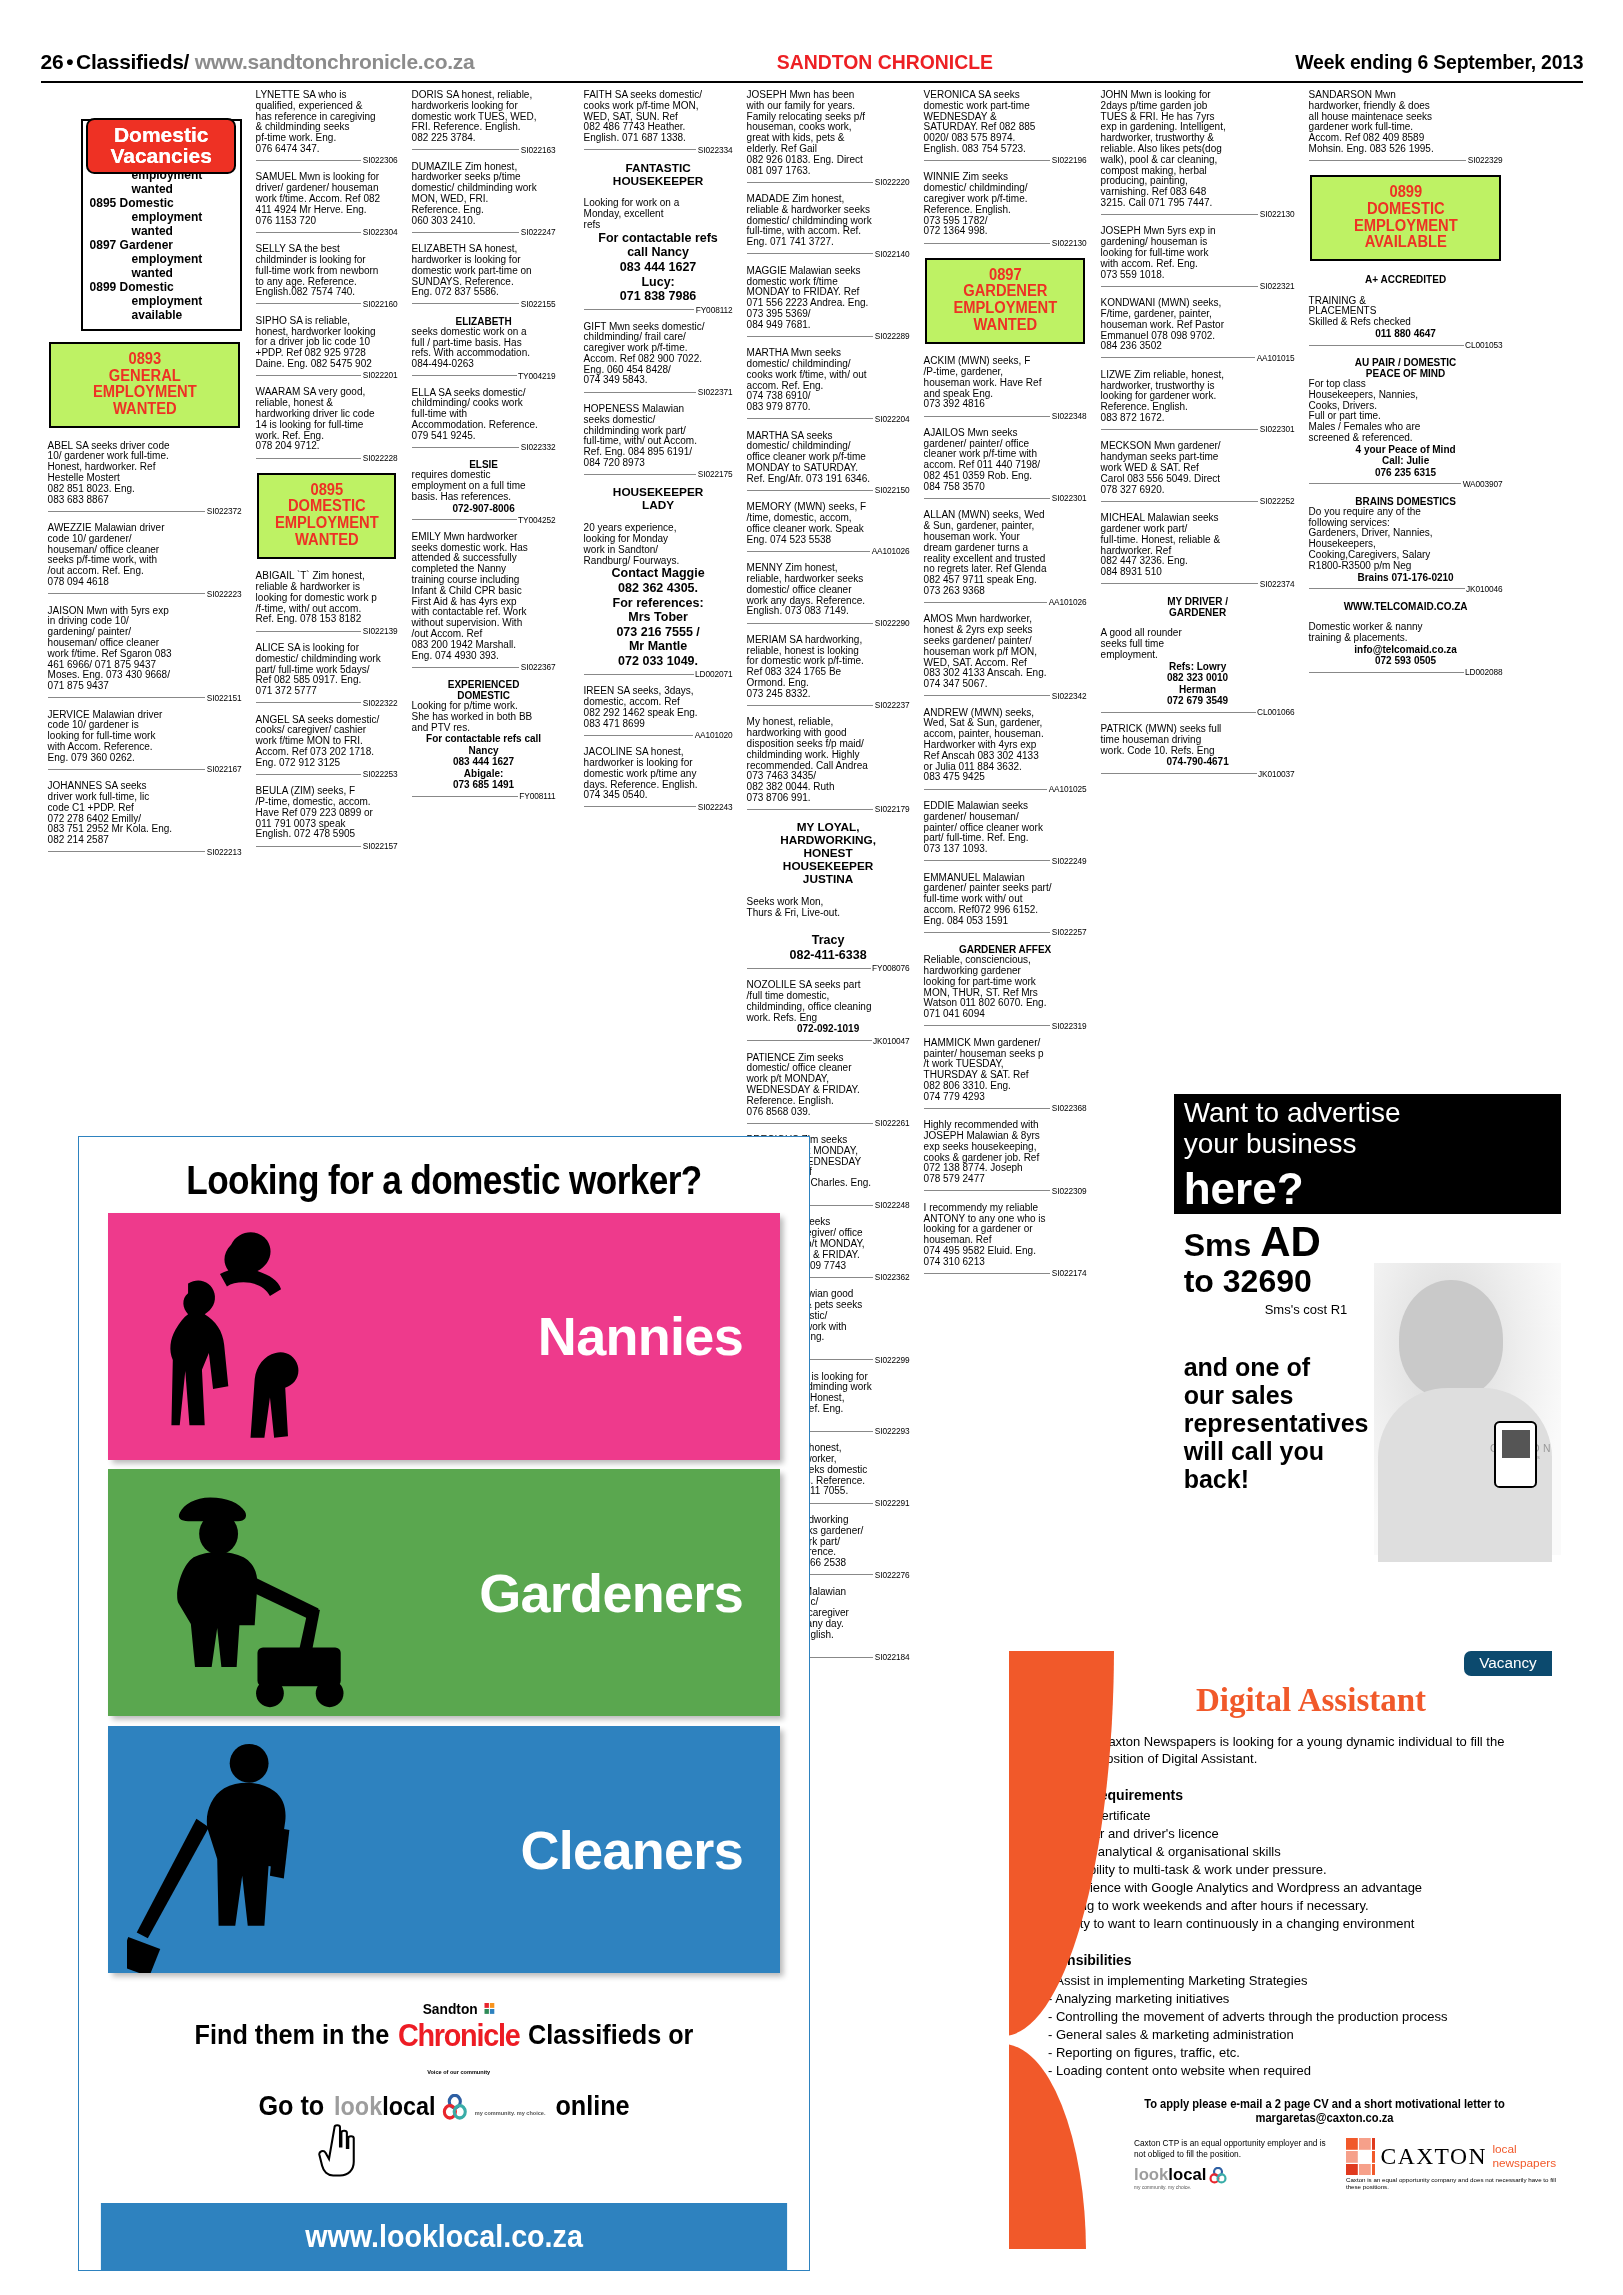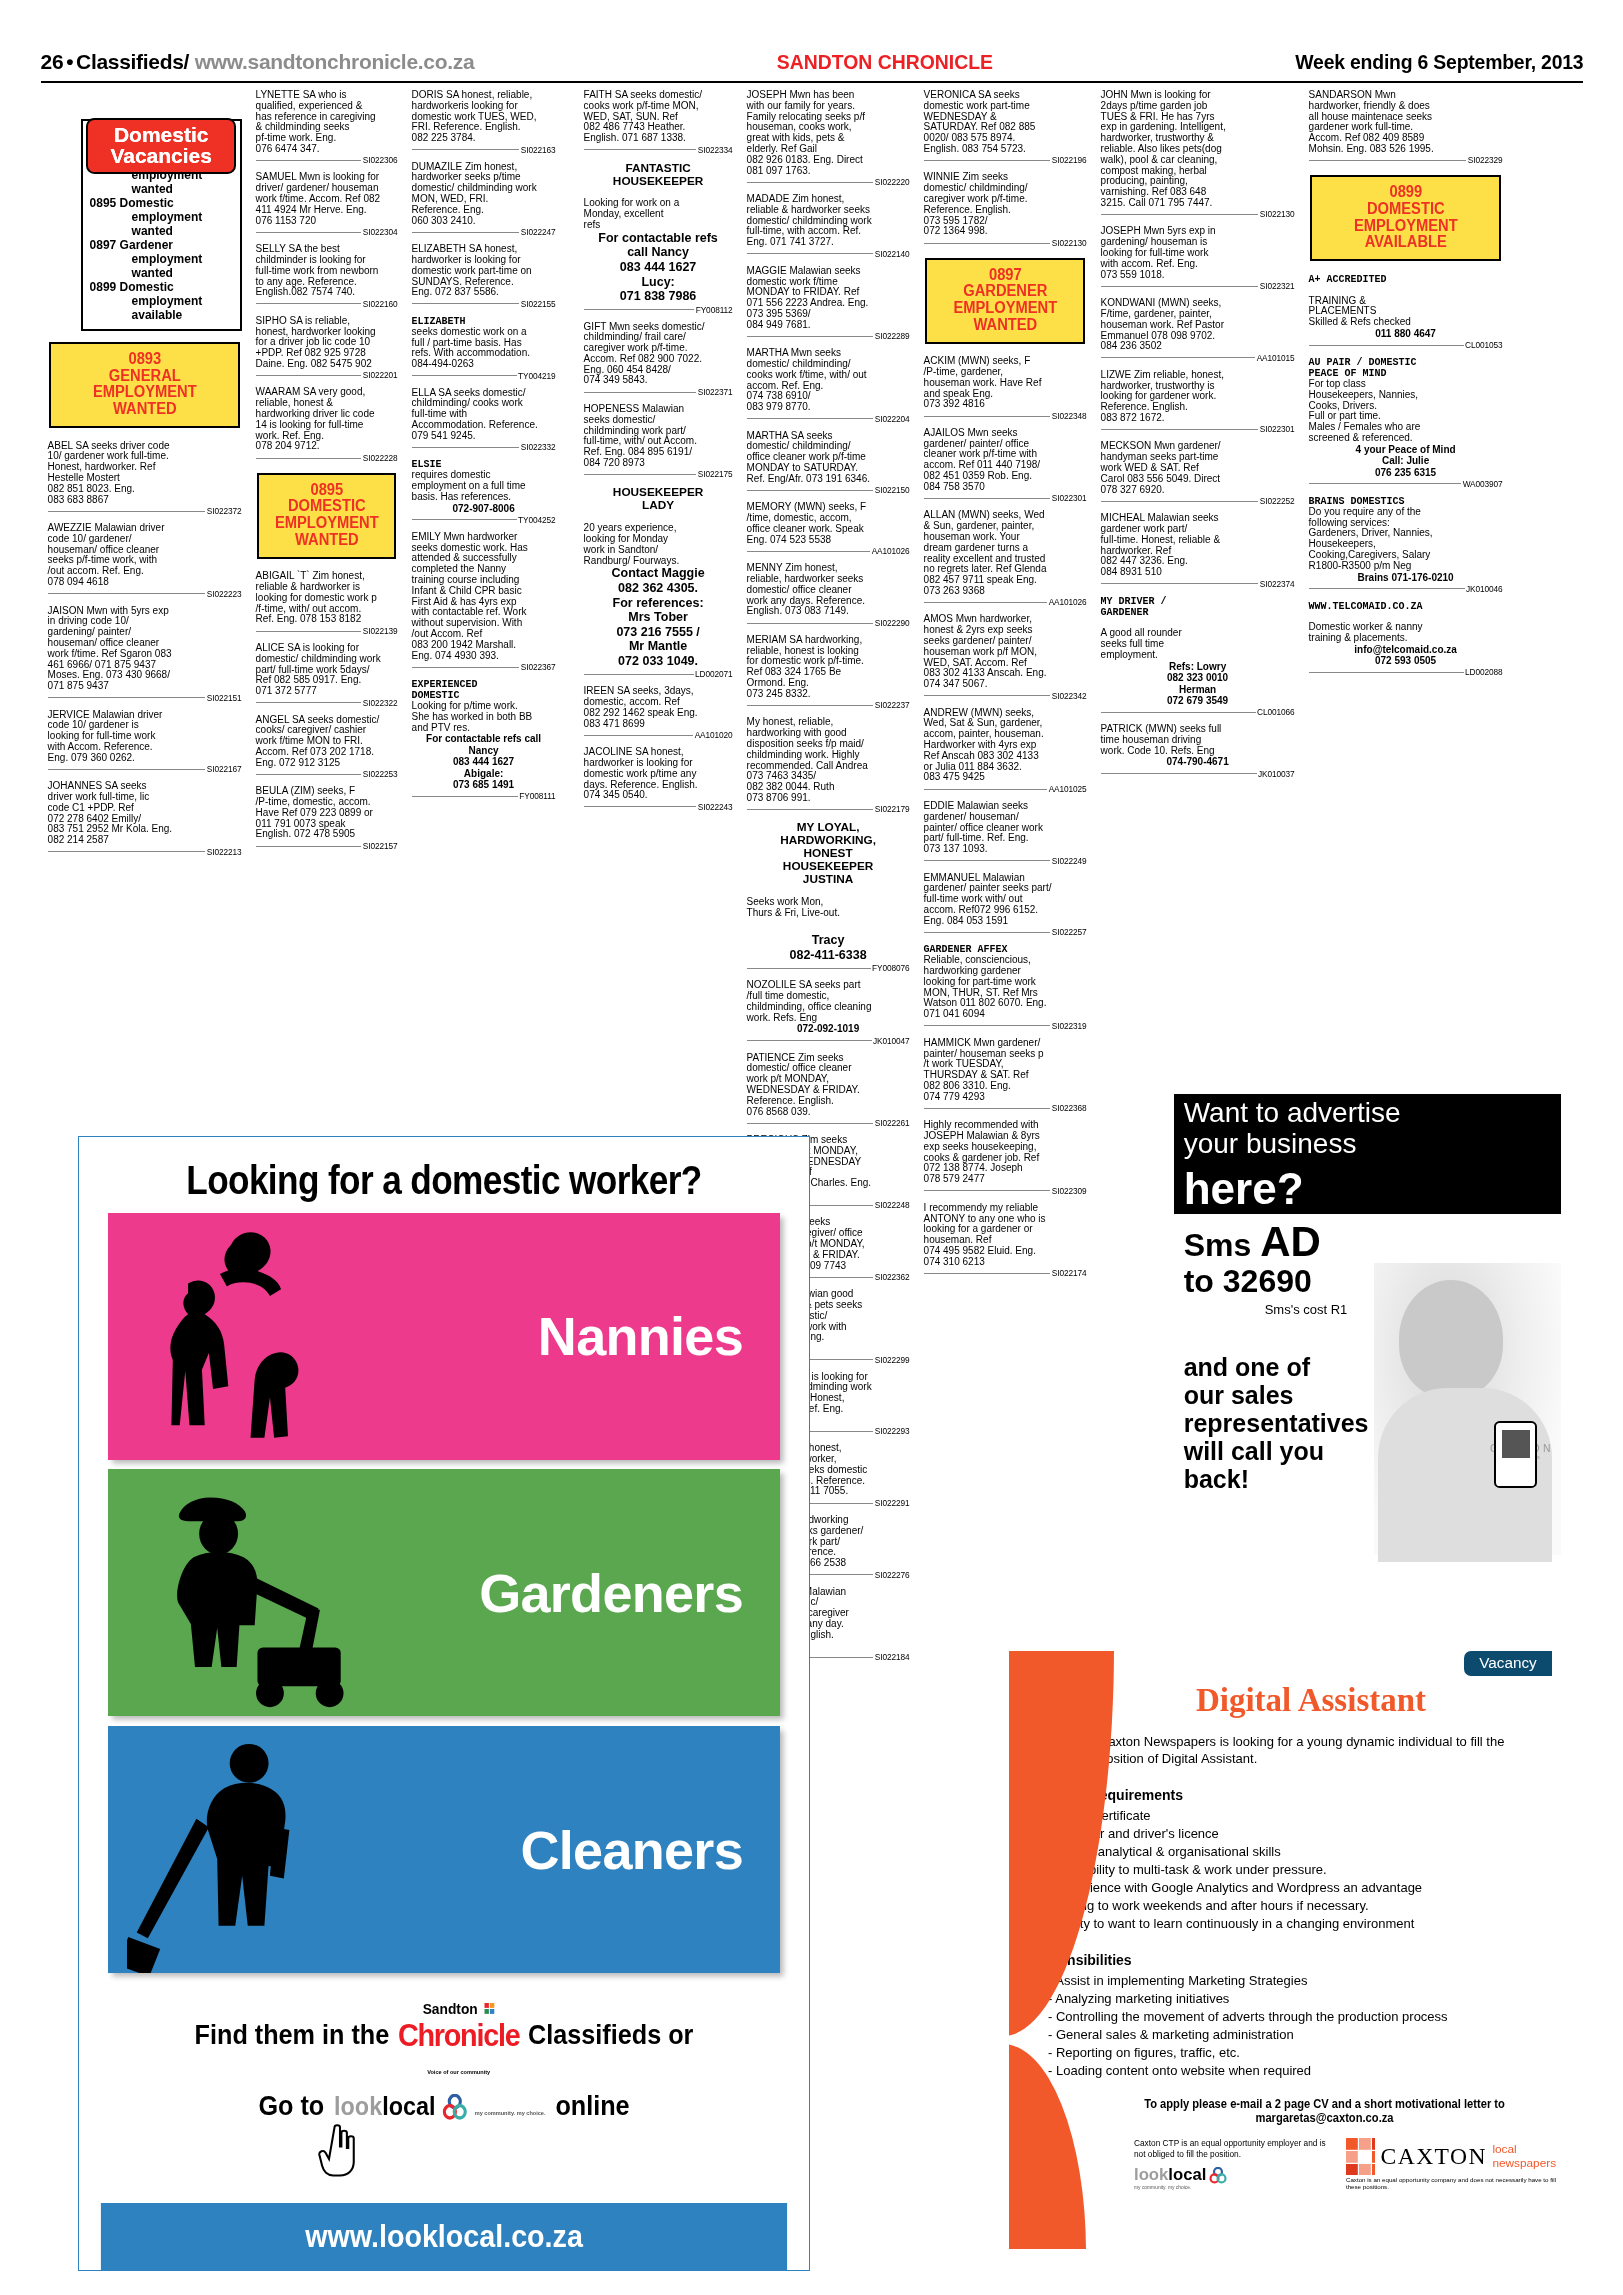--- a/index.html
+++ b/index.html
@@ -39,41 +39,40 @@
   .col.c3 { width: 158px; }
   .col.c4 { width: 163px; margin-left: 14px; }
   .col.c5 { width: 177px; }
   .col.c6 { width: 177px; }
   .col.c7 { width: 208px; }
 
   
   .ad { margin-bottom: 2.8px; }
   .ad .body { font-size:10px; line-height:10.8px; white-space:pre-line; }
   .ad .hd {
-    font-weight:bold; text-align:left; font-size:10px; line-height:11px;
+    font-weight:bold; text-align:center; font-size:10px; line-height:11px;
     white-space:pre-line;
-    font-family:Liberation Mono, monospace;
   }
   .ad .hd-big {
     font-weight:bold; text-align:center; font-size:11.8px; line-height:13px;
     white-space:pre-line;
   }
   .ad .ctr { text-align:center; font-weight:bold; white-space:pre-line;
              font-size:10px; line-height:11.4px;}
   .ad .ctr-big { text-align:center; font-weight:bold; white-space:pre-line;
              font-size:12.5px; line-height:14.6px;}
   .refline {
     display:flex; align-items:center; gap:0; margin-top:0.7px; margin-bottom:7px;
   }
   .refline .ln { flex:1; height:0.7px; background:#888; }
   .refline .rf { font-size:8.3px; padding-left:1.4px; letter-spacing:-0.1px; }
 
   
   .catbox {
-    border: 2.8px solid #000; background:#fde047;
+    border: 2.8px solid #000; background:#bef264;
     text-align:center; padding: 7px 2.8px 8.3px 2.8px;
     margin: 9.7px 1.4px 12.5px 1.4px;
   }
   .catbox .t {
     color:#ee3124; font-weight:bold; font-size:16px; line-height:16.7px;
     letter-spacing:0px; white-space:pre-line;
     font-family:"Liberation Sans", sans-serif;
     transform: scaleX(0.92); transform-origin:center;
   }
 

